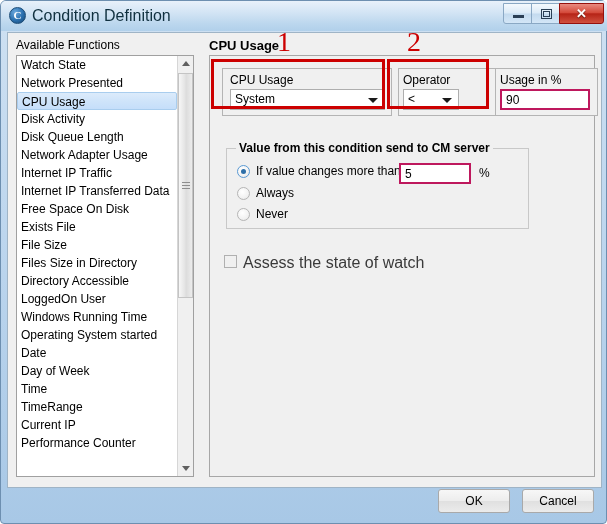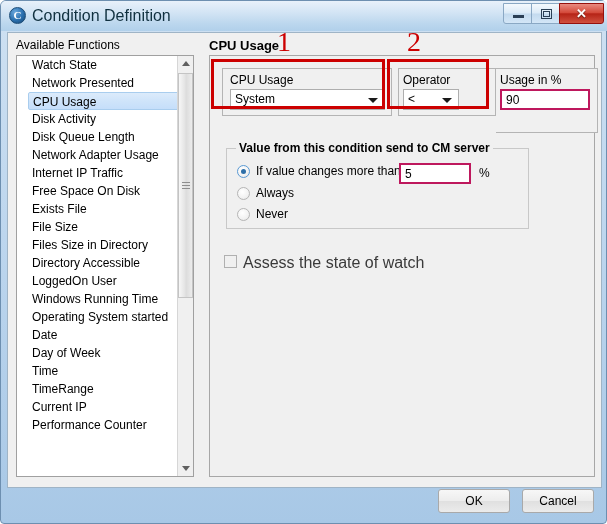--- a/index.html
+++ b/index.html
@@ -140,21 +140,21 @@
     left: 8px; top: 22px;
     width: 178px;
     height: 422px;
     box-sizing: border-box;
     background: #ffffff;
     border: 1px solid #a0a0a0;
     overflow: hidden;
   }
   .list-inner {
     position: absolute;
-    left: 11px; top: 0;
+    left: 0; top: 0;
     width: 160px;
     height: 100%;
   }
   .list-item {
     height: 18px;
     line-height: 18px;
     padding-left: 4px;
     font-size: 12px;
     color: #000000;
     white-space: nowrap;
@@ -422,20 +422,21 @@
 
     <div class="listbox">
       <div class="list-inner" id="list-inner">
           <div class="list-item">Watch State</div>
           <div class="list-item">Network Presented</div>
           <div class="list-item selected">CPU Usage</div>
           <div class="list-item">Disk Activity</div>
           <div class="list-item">Disk Queue Length</div>
           <div class="list-item">Network Adapter Usage</div>
           <div class="list-item">Internet IP Traffic</div>
+          <div class="list-item">Internet IP Transferred Data</div>
           <div class="list-item">Free Space On Disk</div>
           <div class="list-item">Exists File</div>
           <div class="list-item">File Size</div>
           <div class="list-item">Files Size in Directory</div>
           <div class="list-item">Directory Accessible</div>
           <div class="list-item">LoggedOn User</div>
           <div class="list-item">Windows Running Time</div>
           <div class="list-item">Operating System started</div>
           <div class="list-item">Date</div>
           <div class="list-item">Day of Week</div>
@@ -475,21 +476,21 @@
       </div>
 
       <div class="fieldgrp" style="left:188px; top:12px; width:98px; height:48px;">
         <div class="fld-label" style="left:4px; top:4px;">Operator</div>
         <div class="combo" style="left:4px; top:20px; width:56px;">
           <span class="val">&lt;</span>
           <span class="arrow"></span>
         </div>
       </div>
 
-      <div class="fieldgrp" style="left:286px; top:12px; width:102px; height:65px; border-left:none;">
+      <div class="fieldgrp" style="left:286px; top:12px; width:102px; height:48px; border-left:none;">
         <div class="fld-label" style="left:4px; top:4px;">Usage in %</div>
         <div class="textinput" style="left:4px; top:20px; width:90px;">
           <span class="val">90</span>
         </div>
       </div>
 
       <div class="groupbox">
         <div class="gb-title">Value from this condition send to CM server</div>
 
         <div class="radio-row" style="top:14px;">

